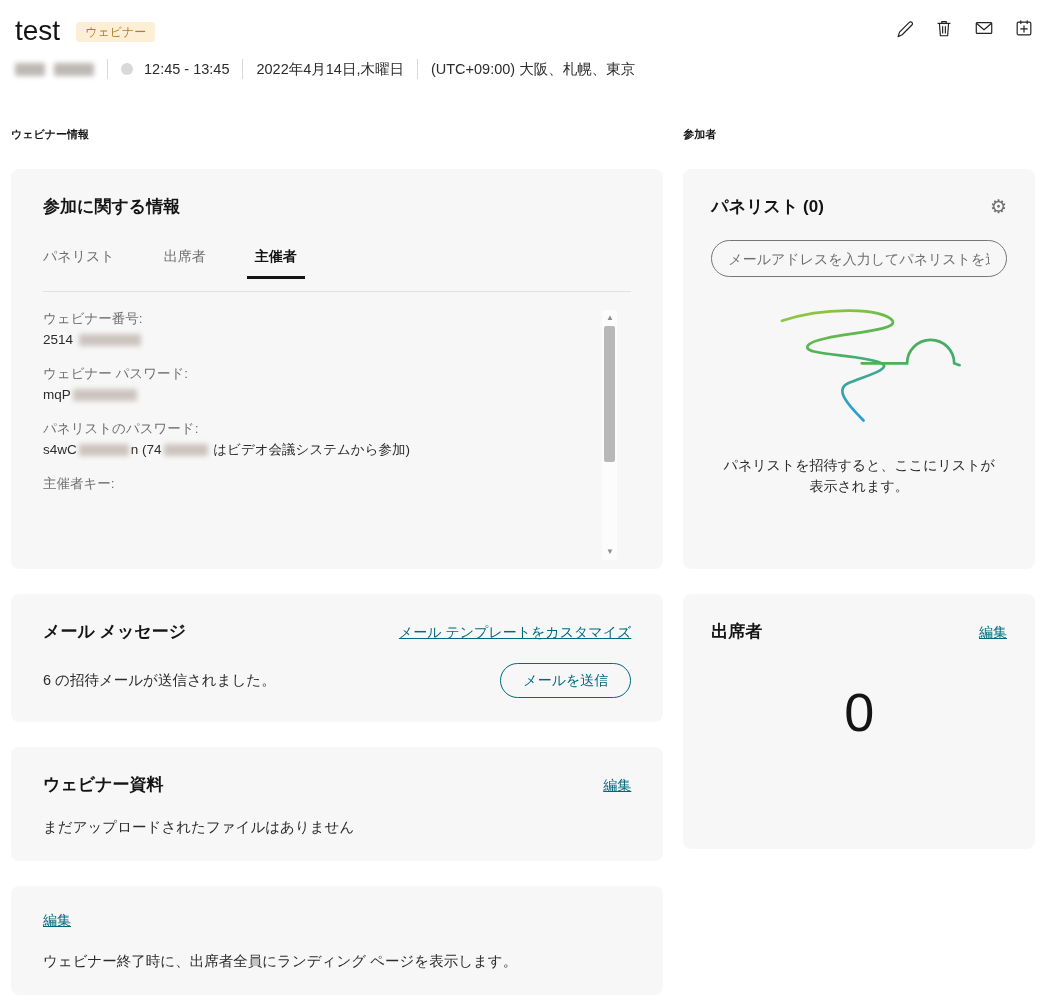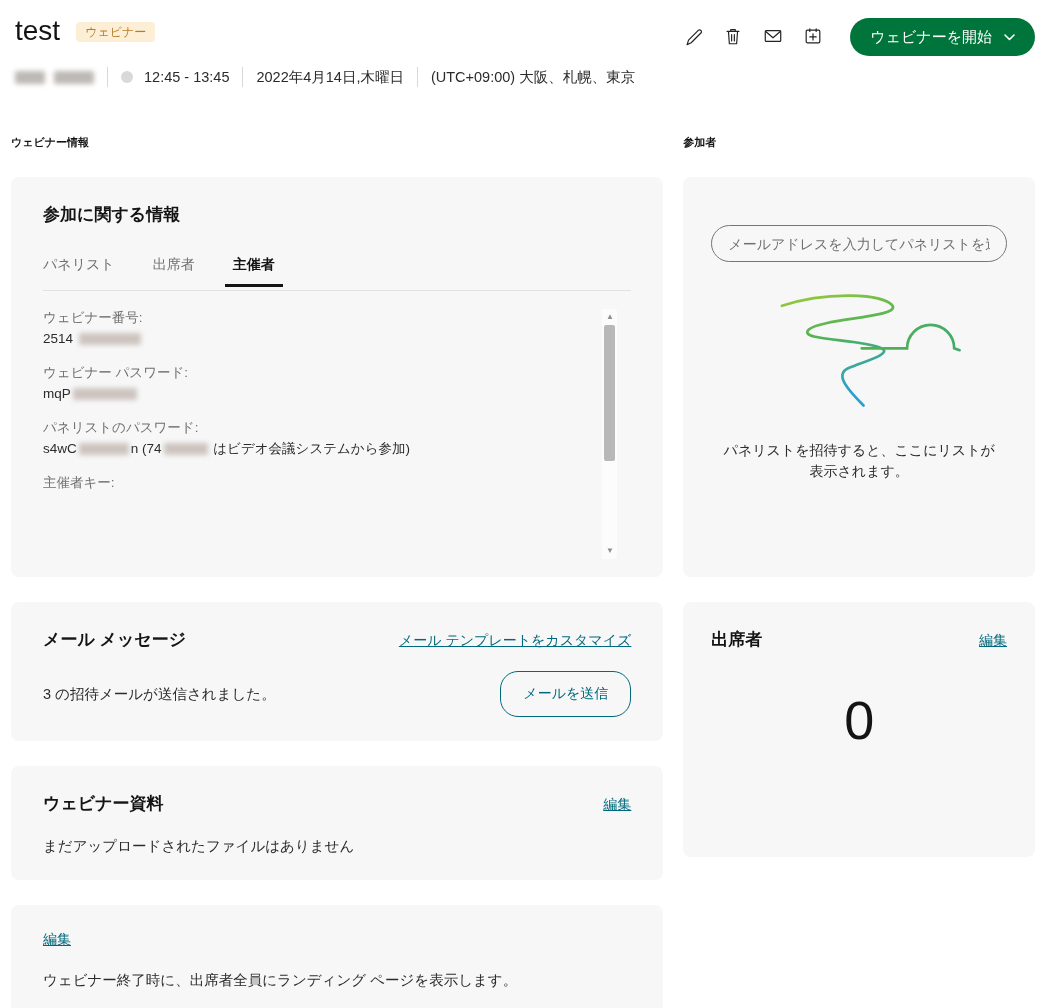--- a/index.html
+++ b/index.html
@@ -40,41 +40,41 @@
   .col-right { width:352px; }
   .section-title { font-size:11px; font-weight:bold; color:#141414; margin-bottom:27px; }
   .card { background:#f7f7f7; border-radius:8px; padding:26px 32px 24px 32px; }
   .card + .card { margin-top:25px; }
   .card h2 { font-size:17px; font-weight:bold; color:#141414; }
   .card-hdr { display:flex; align-items:baseline; justify-content:space-between; }
   a.tlink { color:#00697d; font-size:14px; text-decoration:underline; cursor:pointer; }
 
   
   .card-join { height:400px; }
-  .tabs { display:flex; gap:38px; margin-top:30px; border-bottom:1px solid #e2e2e2; padding-bottom:16px;text-align:center; }
+  .tabs { display:flex; gap:49px; margin-top:30px; border-bottom:1px solid #e2e2e2; padding-bottom:25px;text-align:center; }
   .tab { font-size:14px; color:#6f6f6f; cursor:pointer; position:relative; }
   .tab.active { color:#141414; font-weight:bold; }
   .tab.active::after { content:""; position:absolute; left:-8px; right:-8px; bottom:-13px; height:3px; background:#141414; }
   .scrollbox { position:relative; margin-top:16px; height:256px; overflow:hidden; padding-right:44px; }
   .field { margin-bottom:13px; font-size:13.5px; line-height:21px; }
   .field .lbl { color:#6f6f6f; }
   .field .val { color:#2b2b2b; word-break:break-all; }
   .copy-btn { background:none; border:none; cursor:pointer; padding:0; vertical-align:-3px; margin-left:4px; }
   .copy-btn svg { width:15px; height:15px; stroke:#555; fill:none; stroke-width:1.2; }
   .vscroll { position:absolute; top:2px; right:14px; bottom:4px; width:15px; background:#fcfcfc; border-radius:2px; }
   .vscroll .arr { position:absolute; left:0; width:100%; text-align:center; font-size:8px; color:#8e8e8e; line-height:10px; cursor:pointer; }
   .vscroll .arr.up { top:3px; } .vscroll .arr.down { bottom:3px; }
   .vscroll .thumb { position:absolute; left:2px; top:16px; width:11px; height:136px; background:#b8b8b8; border-radius:2px; cursor:grab; }
 
   
   .mail-body { display:flex; align-items:center; justify-content:space-between; margin-top:20px; }
   .mail-status { font-size:14.5px; color:#2b2b2b; }
   .outline-btn {
     border:1.5px solid #00697d; color:#00697d; background:transparent; cursor:pointer;
-    border-radius:18px; height:46px; padding:0 22px; font-size:14px; font-family:inherit;
+    border-radius:18px; height:35px; padding:0 22px; font-size:14px; font-family:inherit;
   }
   .card-text { font-size:14.5px; color:#2b2b2b; margin-top:22px; }
 
   
   .card-panelists { height:400px; padding:26px 28px; }
   .gear { background:none; border:none; cursor:pointer; font-size:19px; color:#6f6f6f; line-height:20px; padding:0; }
   .panelist-input {
     margin-top:22px; width:100%; height:37px; border:1px solid #767676; border-radius:19px;
     background:transparent; padding:0 16px; font-size:14px; font-family:inherit; color:#333; outline:none;
   }
@@ -108,26 +108,20 @@
       <button class="icon-btn" title="">
         <svg viewBox="0 0 22 22">
             <rect x="2.5" y="5" width="17" height="12" rx="1"></rect>
             <path d="M3 6l8 7 8-7"></path>
           </svg>
       </button>
       <button class="icon-btn" title="">
         <svg viewBox="0 0 22 22">
             <rect x="3.5" y="4.5" width="15" height="14" rx="1.5"></rect>
             <path d="M7.5 3v3M14.5 3v3M11 8.5v7M7.5 12h7"></path>
-          </svg>
-      </button>
-      <button class="start-btn">
-        <span>ウェビナーを開始</span>
-        <svg viewBox="0 0 11 7">
-            <polyline points="1,1 5.5,5.5 10,1"></polyline>
           </svg>
       </button>
     </div>
   </div>
 
   <div class="meta-row">
     <span class="redact" style="width:30px"></span>
     <span class="redact" style="width:40px; margin-left:9px"></span>
     <span class="meta-sep"></span>
     <span class="status-dot"></span>
@@ -181,21 +175,21 @@
           </div>
         </div>
       </div>
 
       <div class="card">
         <div class="card-hdr">
           <h2>メール メッセージ</h2>
           <a class="tlink">メール テンプレートをカスタマイズ</a>
         </div>
         <div class="mail-body">
-          <span class="mail-status">3 の招待メールが送信されました。</span>
+          <span class="mail-status">6 の招待メールが送信されました。</span>
           <button class="outline-btn">メールを送信</button>
         </div>
       </div>
 
       <div class="card">
         <div class="card-hdr">
           <h2>ウェビナー資料</h2>
           <a class="tlink">編集</a>
         </div>
         <div class="card-text">まだアップロードされたファイルはありません</div>
@@ -206,20 +200,24 @@
           <a class="tlink">編集</a>
         </div>
         <div class="card-text">ウェビナー終了時に、出席者全員にランディング ページを表示します。</div>
       </div>
     </div>
 
     <div class="col-right">
       <div class="section-title">参加者</div>
 
       <div class="card card-panelists">
+        <div class="card-hdr" style="align-items:center">
+          <h2>パネリスト (0)</h2>
+          <button class="gear"><span>⚙</span></button>
+        </div>
         <input class="panelist-input" type="text" placeholder="メールアドレスを入力してパネリストを追加" style="">
 
         <svg class="illus" width="216" height="136" viewBox="0 0 230 150">
           <defs>
             <linearGradient id="g1" x1="0" y1="0" x2="0.25" y2="1">
               <stop offset="0" stop-color="#9cc93c"></stop>
               <stop offset="0.45" stop-color="#4eb257"></stop>
               <stop offset="1" stop-color="#2b9fd3"></stop>
             </linearGradient>
             <linearGradient id="g2" x1="0" y1="0" x2="1" y2="0">

